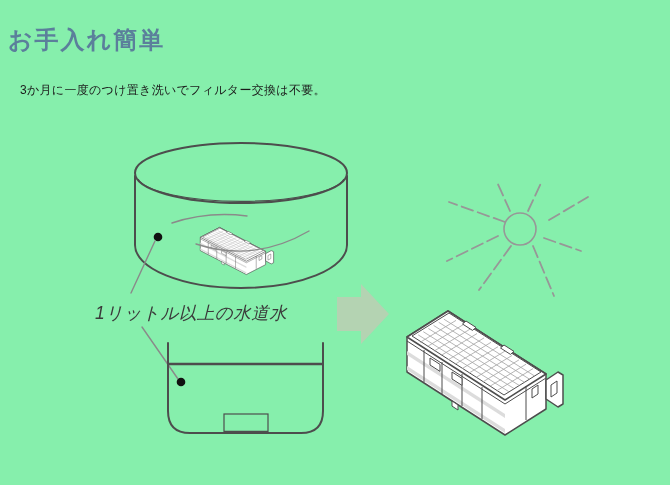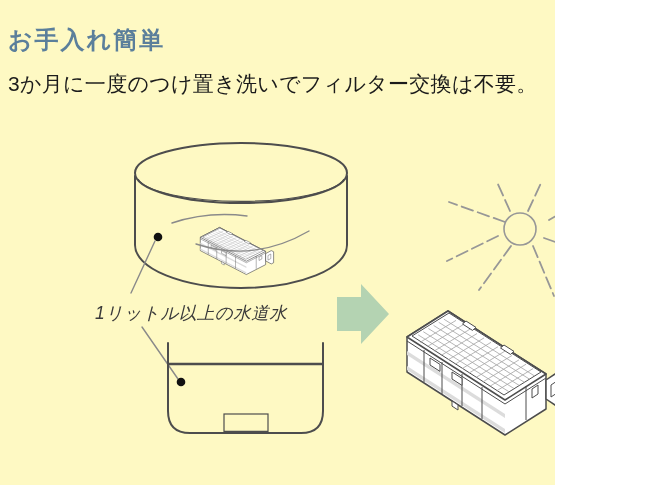--- a/index.html
+++ b/index.html
@@ -1,27 +1,27 @@
 <!DOCTYPE html>
 <html style="--accent-blue: #5b7f9b; --text-dark: #1b1b1b; --label-gray: #3a3a3a; --line-gray: #4d4d4d; --soft-gray: #8a8a8a; --dot-black: #111111; --arrow-green: #b4d3b2; --sun-gray: #979797; --shade-gray: #dcdcdc;"><head>
 <meta charset="utf-8">
 <style>
   html,body{margin:0;padding:0;background:#ffffff;}
   .canvas{
-    position:relative;width:555px;height:485px;background:#fef9c3;overflow:hidden;
+    position:relative;width:670px;height:485px;background:#86efac;overflow:hidden;
     font-family:"Liberation Sans","DejaVu Sans",sans-serif;
   }
   .section-title{
     position:absolute;left:8px;top:24px;margin:0;
     font-size:24px;font-weight:bold;letter-spacing:2px;
     color:var(--accent-blue,#5b7f9b);
   }
   .intro-text{
-    position:absolute;left:8px;top:70px;margin:0;
-    font-size:21px;color:var(--text-dark,#1b1b1b);letter-spacing:0.3px;
+    position:absolute;left:8px;top:70px;margin:12px;
+    font-size:12px;color:var(--text-dark,#1b1b1b);letter-spacing:0.3px;
   }
   .water-label{
     position:absolute;left:95px;top:301px;
     font-size:17.5px;color:var(--label-gray,#3a3a3a);letter-spacing:0.5px;font-style:italic;
   }
   svg.diagram{position:absolute;left:0;top:0;}
   .ln{stroke:var(--line-gray,#4d4d4d);fill:none;stroke-width:2;stroke-linecap:round;}
   .ln-thick{stroke:var(--line-gray,#4d4d4d);fill:none;stroke-width:2.6;stroke-linecap:butt;}
   .lt{stroke:var(--line-gray,#4d4d4d);fill:none;stroke-width:1.2;}
   .soft{stroke:var(--soft-gray,#8a8a8a);fill:none;stroke-width:1.4;stroke-linecap:round;}

